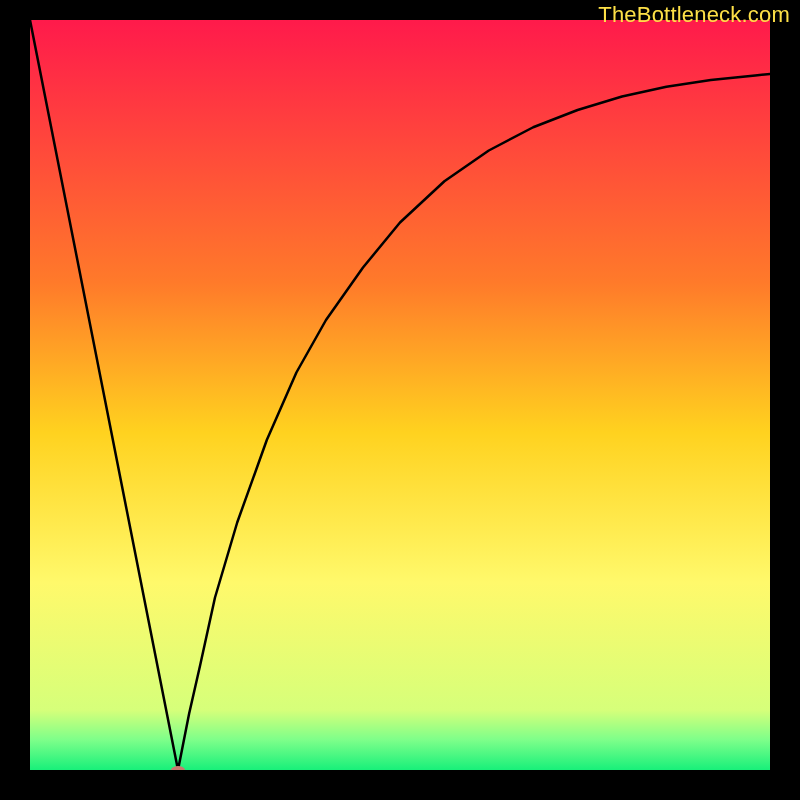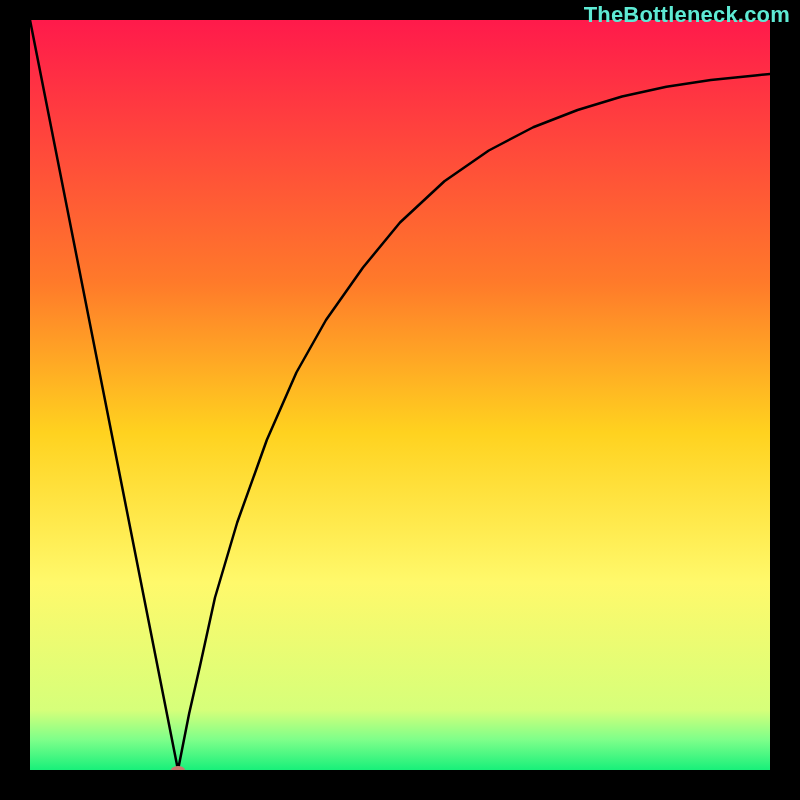--- a/index.html
+++ b/index.html
@@ -13,23 +13,23 @@
   .frame {
     position: relative;
     width: 800px;
     height: 800px;
     background: #000;
   }
   .watermark {
     position: absolute;
     top: 2px;
     right: 10px;
-    color: #5eead4;
+    color: #fde047;
     font-size: 22px;
-    font-weight: 700;
+    font-weight: 400;
     letter-spacing: 0.2px;
     z-index: 4;
     user-select: none;
   }
   .plot-wrap {
     position: absolute;
     left: 30px;
     top: 20px;
     width: 740px;
     height: 750px;

